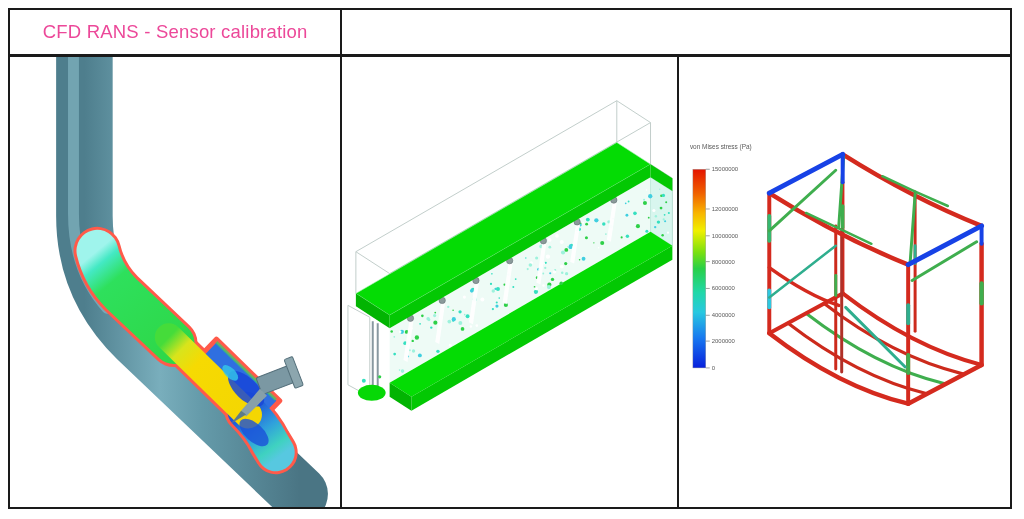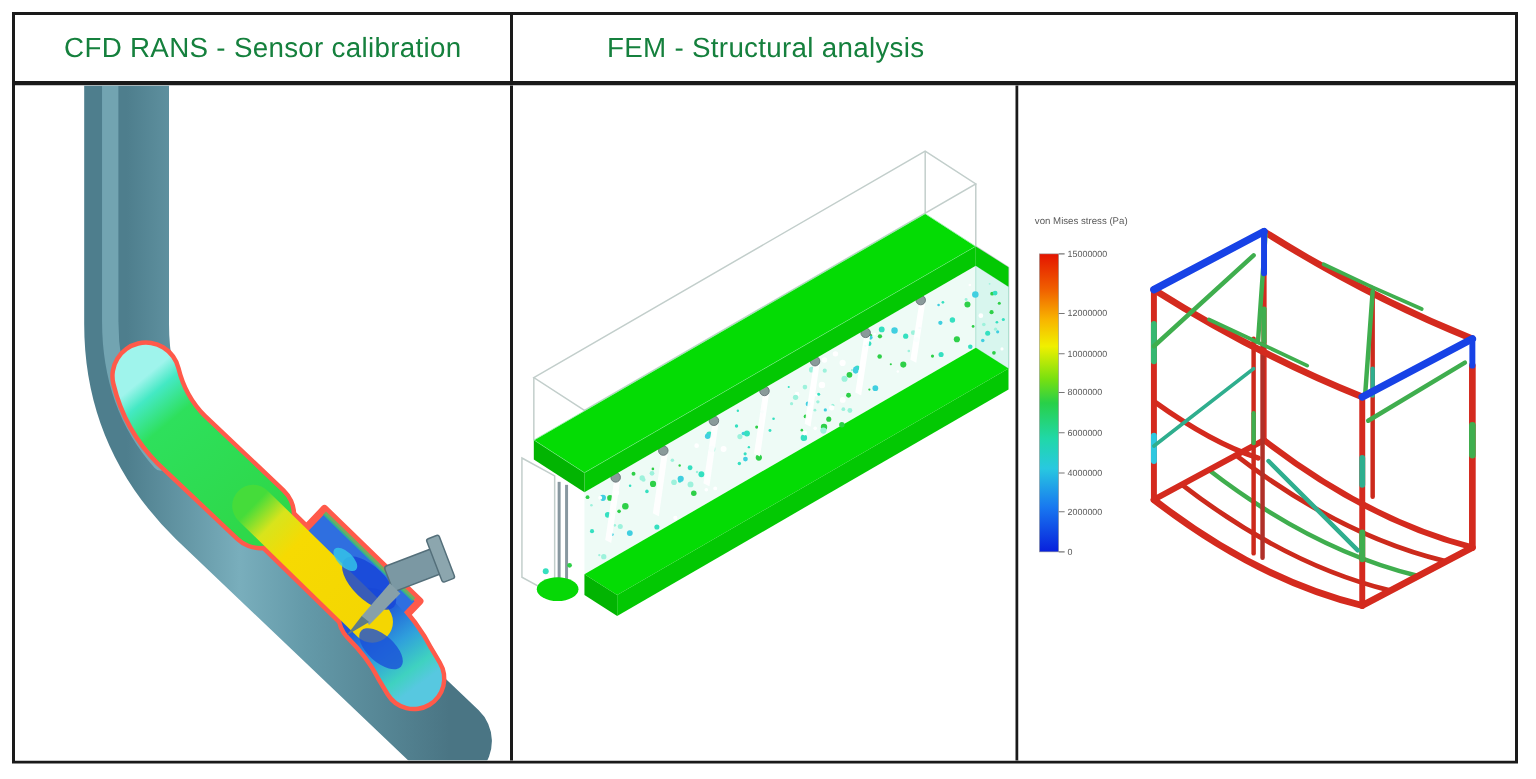--- a/index.html
+++ b/index.html
@@ -11,40 +11,39 @@
     position:absolute;left:8px;top:8px;width:1004px;height:501px;
     border:2px solid #1a1a1a;background:#ffffff;box-sizing:border-box;
     display:flex;flex-direction:column;
   }
   .header-row{
     display:grid;grid-template-columns:335fr 339fr 334fr;
     height:44px;border-bottom:3px solid #1a1a1a;flex:0 0 auto;
   }
   .th{
     display:flex;align-items:center;justify-content:center;
-    font-size:18.5px;color:#15803d;letter-spacing:.2px;
+    font-size:18.5px;color:#ec4899;letter-spacing:.2px;
     border-right:2px solid #1a1a1a;background:#ffffff;
   }
   .th.last{border-right:none;}
   .body-row{
     display:grid;grid-template-columns:335fr 339fr 334fr;flex:1 1 auto;min-height:0;
   }
   .td{position:relative;border-right:2px solid #1a1a1a;overflow:hidden;background:#ffffff;}
   .td.last{border-right:none;}
   .td svg{position:absolute;left:0;top:0;width:100%;height:100%;}
 </style>
 </head>
 <body>
 
 <div class="page">
   <div class="cap-table">
 
     <div class="header-row">
       <div class="th">CFD RANS - Sensor calibration</div>
-      <div class="th last">FEM - Structural analysis</div>
     </div>
 
     <div class="body-row">
 
       <div class="td">
         <svg viewBox="0 0 333 453" preserveAspectRatio="none">
           <defs>
             <linearGradient id="pipeShade" x1="0" y1="0" x2="1" y2="0">
               <stop offset="0" stop-color="#4e7e8d"></stop>
               <stop offset="0.35" stop-color="#79aebc"></stop>

